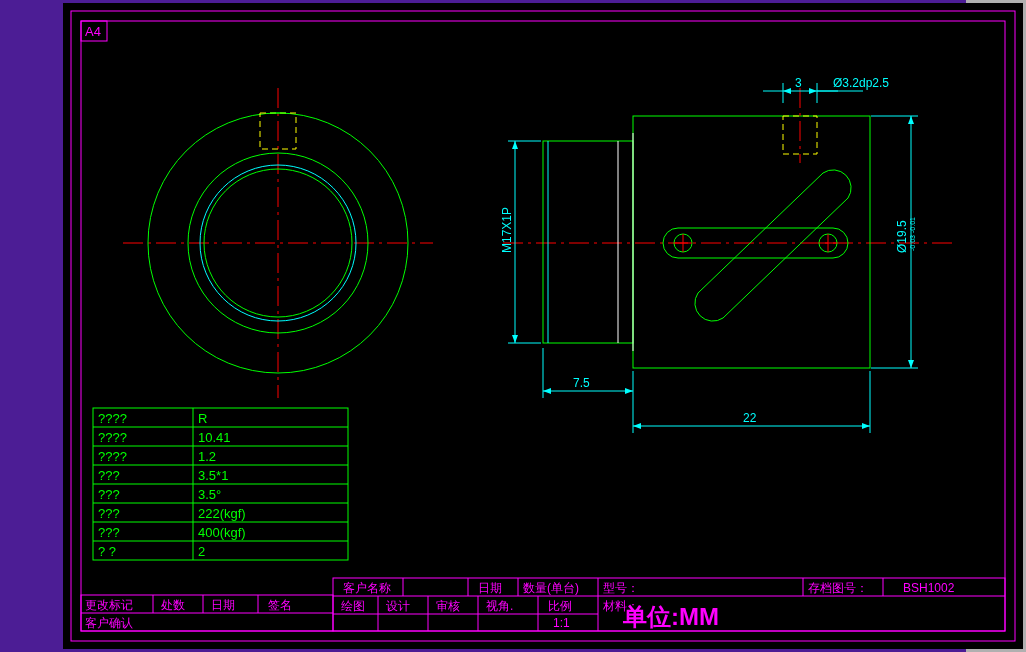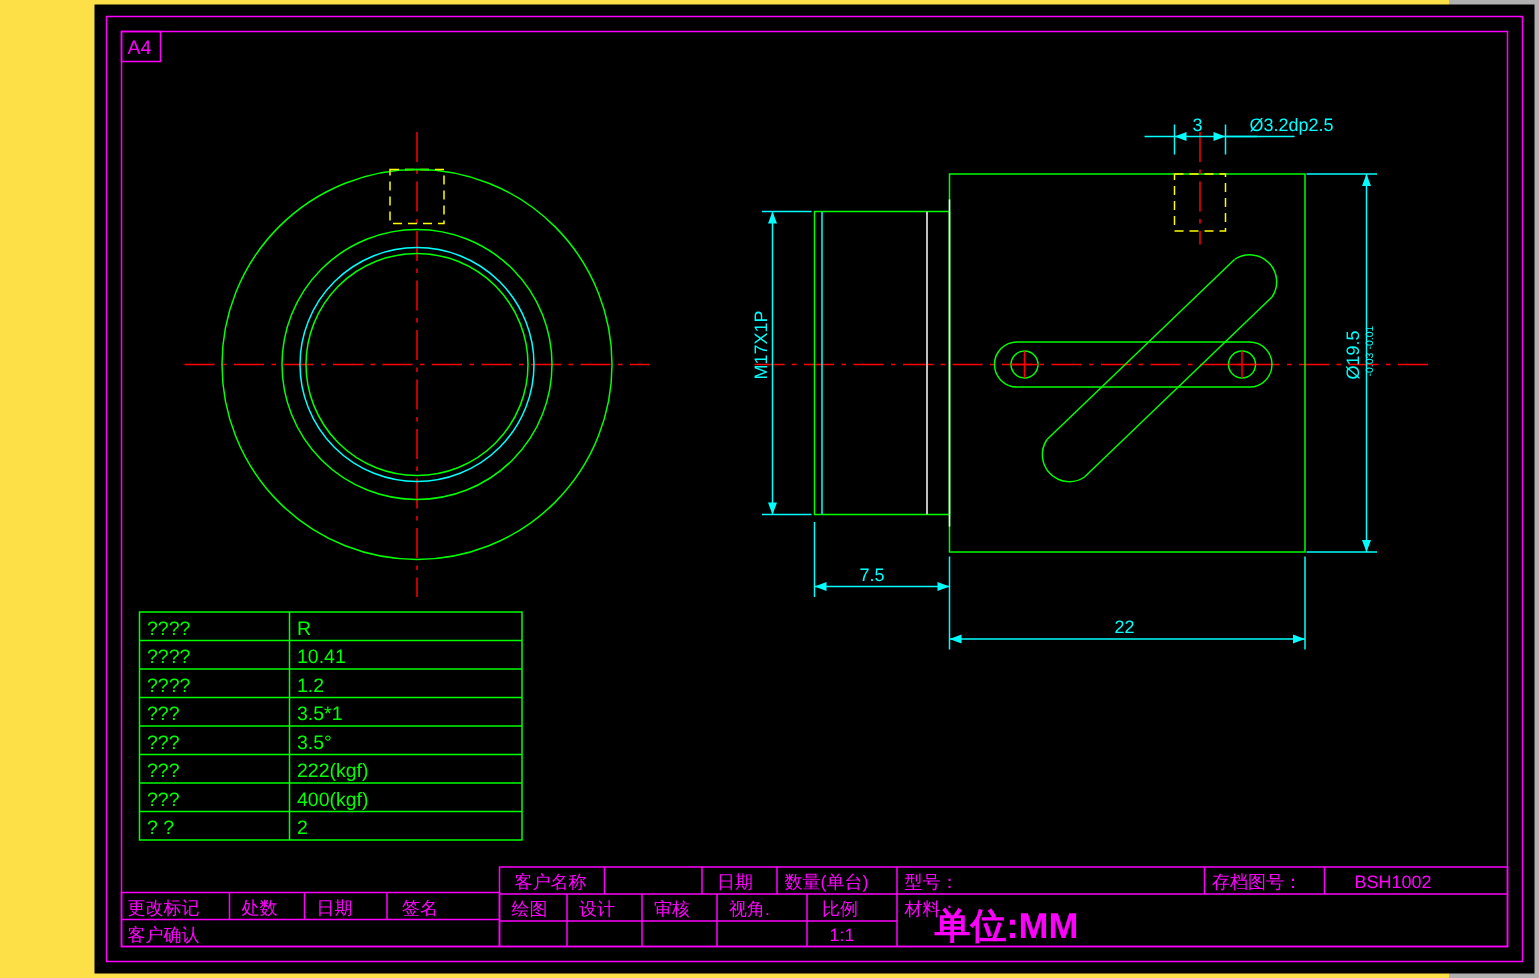--- a/index.html
+++ b/index.html
@@ -1,16 +1,16 @@
 <!DOCTYPE html>
 <html><head>
 <meta charset="utf-8">
 <style>
 body{margin:0;background:#b0b0b0;font-family:sans-serif}
-.viewport{width:966px;height:652px;background:#fde047;position:relative}
+.viewport{width:966px;height:652px;background:#4c1d95;position:relative}
 .canvas{position:absolute;left:63px;top:3px;width:960px;height:646px;background:#000}
 svg{position:absolute;left:0;top:0}
 text{font-family:Arial,sans-serif}
 .cyan{stroke:#0ff;fill:none}
 .cyantxt{fill:#0ff;font-size:12px}
 .green{stroke:#0f0;fill:none}
 .red{stroke:#f00;fill:none}
 .yellow{stroke:#ff0;fill:none}
 .magenta{stroke:#f0f;fill:none}
 .white{stroke:#fff;fill:none}

